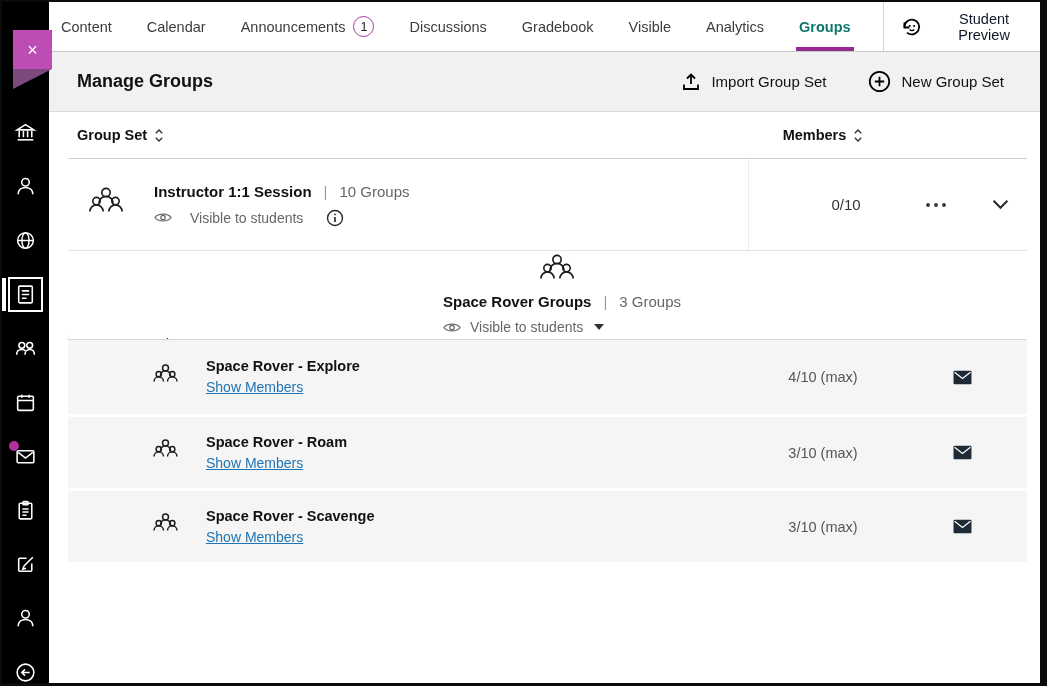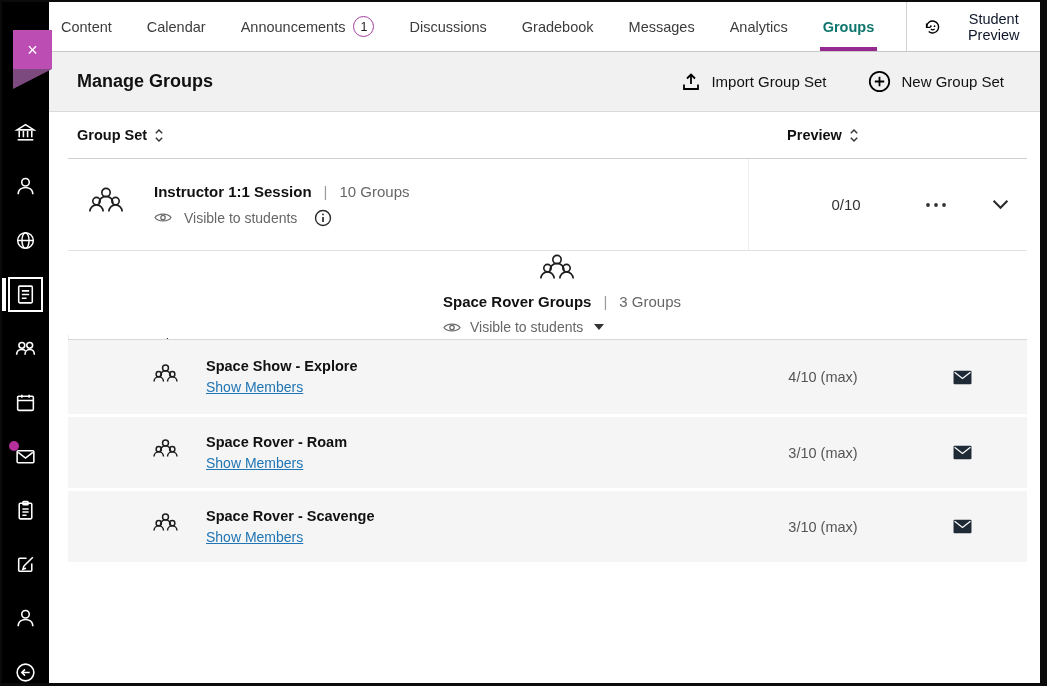--- a/index.html
+++ b/index.html
@@ -83,21 +83,21 @@
 
   .group-row{ margin:0 13px 0 19px; display:flex; align-items:center; }
   .group-row.r1{ height:92px; border-bottom:1px solid #e2e2e2; }
   .group-row.r2{ height:88px;flex-direction:column; }
   .row-icon{ margin-left:19px; flex:none; }
   .row-text{ margin-left:29px; flex:1; min-width:0; }
   .row-line1{ display:flex; align-items:center; gap:12px; font-size:15px; }
   .g-name{ font-weight:700; color:#111; }
   .g-div{ color:#9a9a9a; }
   .g-count{ color:#666; }
-  .row-line2{ display:flex; align-items:center; gap:12px; margin-top:9px; color:#666; font-size:14px; }
+  .row-line2{ display:flex; align-items:center; gap:18px; margin-top:9px; color:#666; font-size:14px; }
   .vis-wrap{ display:flex; align-items:center; gap:9px; cursor:pointer; }
   .caret-down{ width:0; height:0; border-left:5px solid transparent; border-right:5px solid transparent; border-top:6px solid #333; margin-left:2px; }
   .info-btn{ background:none; border:none; padding:0; margin-left:5px; cursor:pointer; display:flex; }
   .cell-members{
     width:150px; align-self:stretch; display:flex; align-items:center; justify-content:center;
     font-size:15px; color:#333; border-left:1px solid #ededed;padding-left:45px;
   }
   .cell-menu{ width:75px; display:flex; justify-content:center; }
   .cell-chevron{ width:54px; display:flex; justify-content:center; }
   .icon-btn{ background:none; border:none; padding:4px; cursor:pointer; display:flex; }
@@ -216,21 +216,21 @@
         <span>Announcements</span>
         <span class="badge">1</span>
       </div>
       <div class="tab">
           <span>Discussions</span>
         </div>
       <div class="tab">
           <span>Gradebook</span>
         </div>
       <div class="tab">
-          <span>Messages</span>
+          <span>Visible</span>
         </div>
       <div class="tab">
           <span>Analytics</span>
         </div>
       <div class="tab active">
           <span>Groups</span>
         </div>
 
       <button class="student-preview">
         <svg width="24" height="24" viewBox="0 0 24 24" fill="none" stroke="#000" stroke-width="1.8">
@@ -267,21 +267,21 @@
 
     <div class="table-head">
       <div class="th-groupset">
         <span>Group Set</span>
         <svg width="10" height="15" viewBox="0 0 10 14" fill="none" stroke="#333" stroke-width="1.4">
           <path d="M1.8 4.8 L5 1.6 L8.2 4.8"></path>
             <path d="M1.8 9.2 L5 12.4 L8.2 9.2"></path>
         </svg>
       </div>
       <div class="th-members">
-        <span>Preview</span>
+        <span>Members</span>
         <svg width="10" height="15" viewBox="0 0 10 14" fill="none" stroke="#333" stroke-width="1.4">
           <path d="M1.8 4.8 L5 1.6 L8.2 4.8"></path>
             <path d="M1.8 9.2 L5 12.4 L8.2 9.2"></path>
         </svg>
       </div>
       <div class="th-spacer"></div>
     </div>
 
     <div class="group-row r1">
       <span class="row-icon">
@@ -388,21 +388,21 @@
           <svg width="27" height="27" viewBox="0 0 40 40" fill="none" stroke="#1c1c1c" stroke-width="2.2">
             <circle cx="20" cy="9" r="4.4"></circle>
               <path d="M12.5 20.5 a7.5 7.5 0 0 1 15 0"></path>
             <circle cx="10" cy="18" r="3.9"></circle>
               <path d="M3 29 a7 7 0 0 1 14 0"></path>
             <circle cx="30" cy="18" r="3.9"></circle>
               <path d="M23 29 a7 7 0 0 1 14 0"></path>
           </svg>
         </span>
         <div class="sub-text">
-          <div class="sub-name">Space Show - Explore</div>
+          <div class="sub-name">Space Rover - Explore</div>
           <button class="sub-link">Show Members</button>
         </div>
         <div class="sub-members">4/10 (max)</div>
         <div class="sub-mail">
           <button class="icon-btn">
             <svg width="19" height="15" viewBox="0 0 18 14">
               <rect x="0.5" y="0.5" width="17" height="13" rx="1" fill="#1f2a37"></rect>
               <path d="M1.5 2 L9 8 L16.5 2" stroke="#fff" stroke-width="1.2" fill="none"></path>
             </svg>
           </button>

